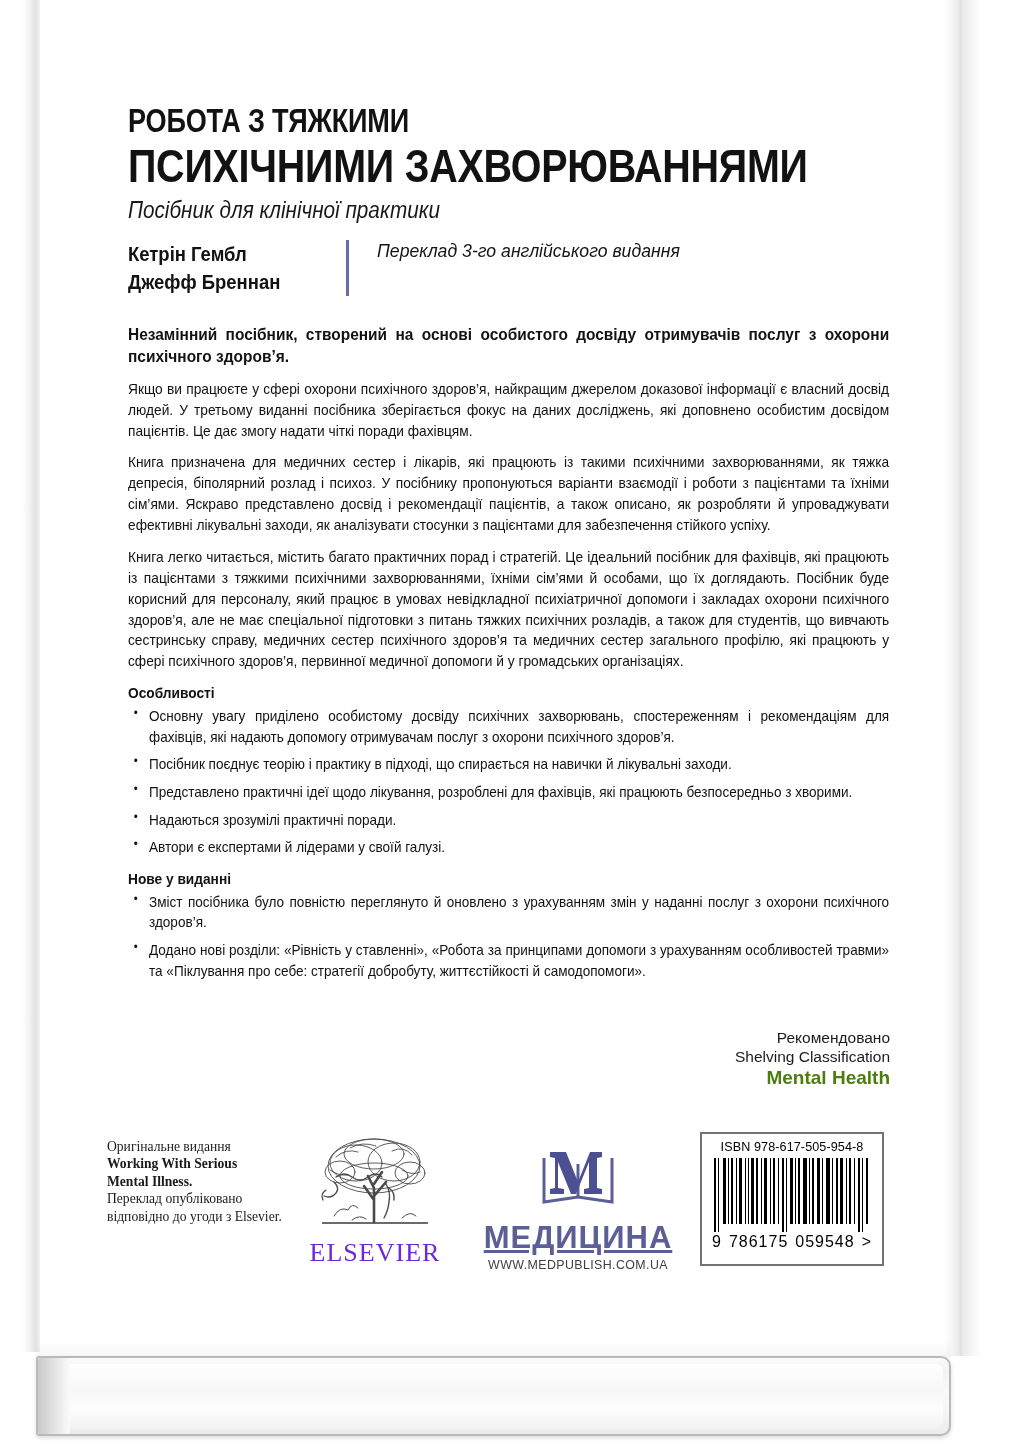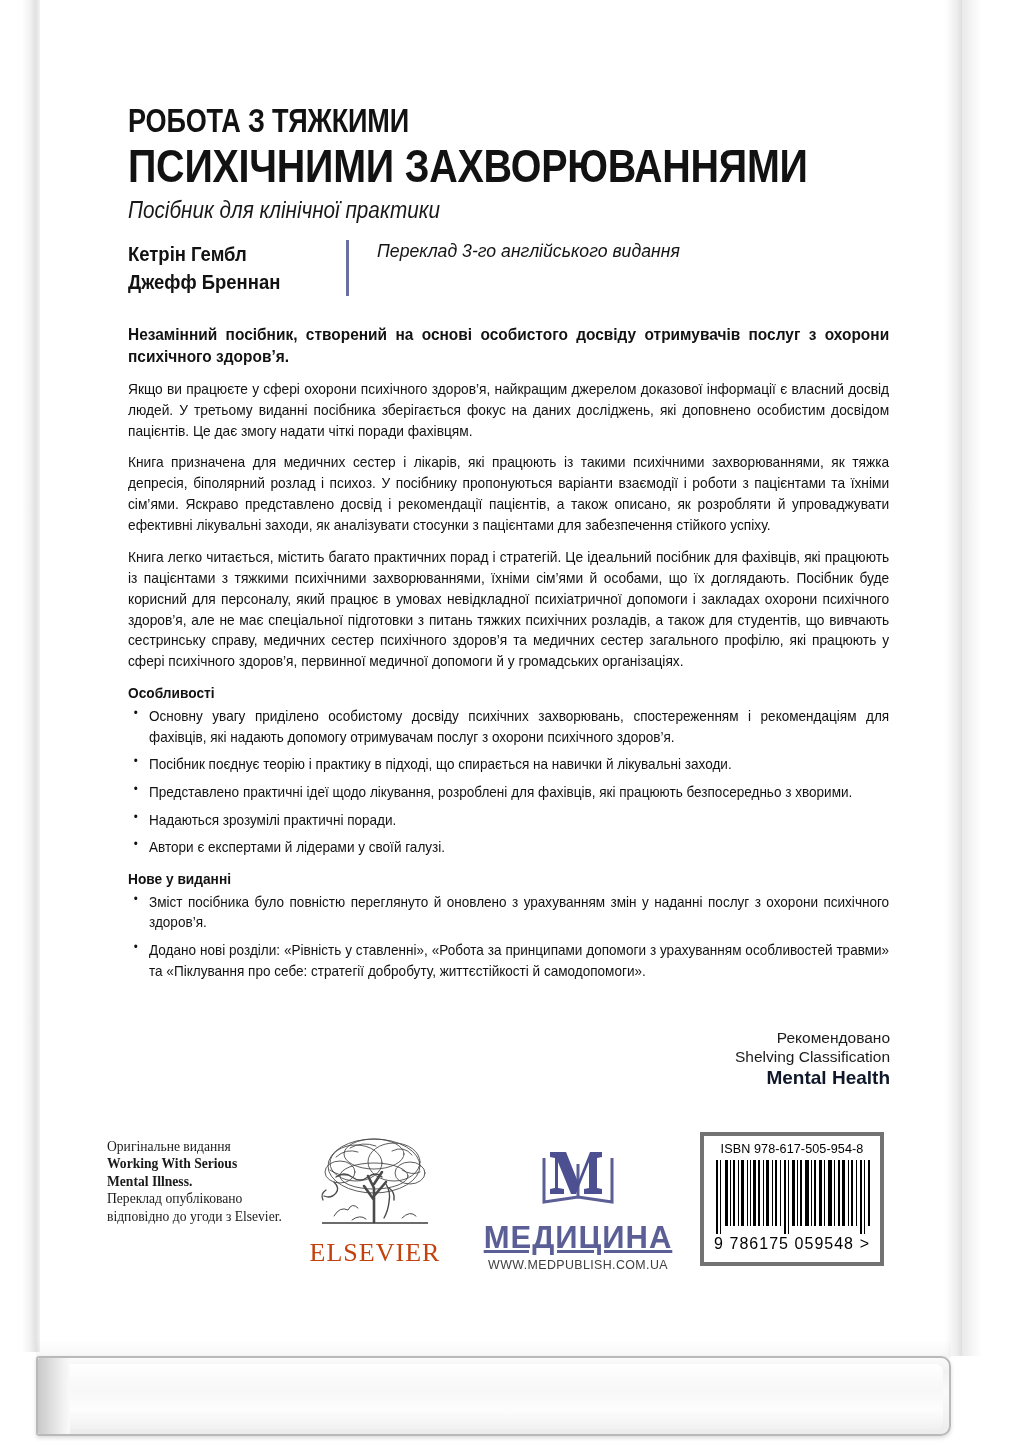--- a/index.html
+++ b/index.html
@@ -199,21 +199,21 @@
 
   
   #recommend {
     position: absolute;
     left: 128px; top: 1028px;
     width: 762px;
     text-align: right;
   }
   #recommend .r1 { font-size: 15.5px; line-height: 1.24; color: #1b1b1b; }
   #recommend .r2 { font-size: 15.5px; line-height: 1.24; color: #1b1b1b; }
-  #recommend .r3 { font-size: 19px; font-weight: 700; line-height: 1.2; margin-top: 1px; color: #0f172a; }
+  #recommend .r3 { font-size: 19px; font-weight: 700; line-height: 1.2; margin-top: 1px; color: #4d7c0f; }
   #recommend .r4 { font-size: 19px; font-weight: 700; line-height: 1.2; color: #111; padding-right: 34px; }
 
   
   #footer {
     position: absolute;
     left: 100px; top: 1130px;
     width: 800px;
     height: 150px;
   }
   #orig-edition {
@@ -231,21 +231,21 @@
   #elsevier-logo {
     position: absolute;
     left: 205px; top: 0;
     width: 140px; height: 140px;
     text-align: center;
   }
   #elsevier-word {
     font-family: "Liberation Serif", "DejaVu Serif", serif;
     font-size: 26px;
     letter-spacing: 1px;
-    color: #c2410c;
+    color: #6d28d9;
     margin-top: -2px;
   }
 
   
   #medicina-logo {
     position: absolute;
     left: 378px; top: 12px;
     width: 200px;
     text-align: center;
   }
@@ -263,21 +263,21 @@
     letter-spacing: 0.4px;
     color: #404040;
     margin-top: 5px;
   }
 
   
   #barcode-box {
     position: absolute;
     left: 600px; top: 2px;
     width: 184px; height: 134px;
-    border: 4px solid #737373;
+    border: 2px solid #737373;
     background: #ffffff;
     box-sizing: border-box;
     padding: 6px 10px 4px 10px;
   }
   #barcode-isbn {
     font-size: 12.6px;
     text-align: center;
     color: #000;
     letter-spacing: 0.1px;
   }

